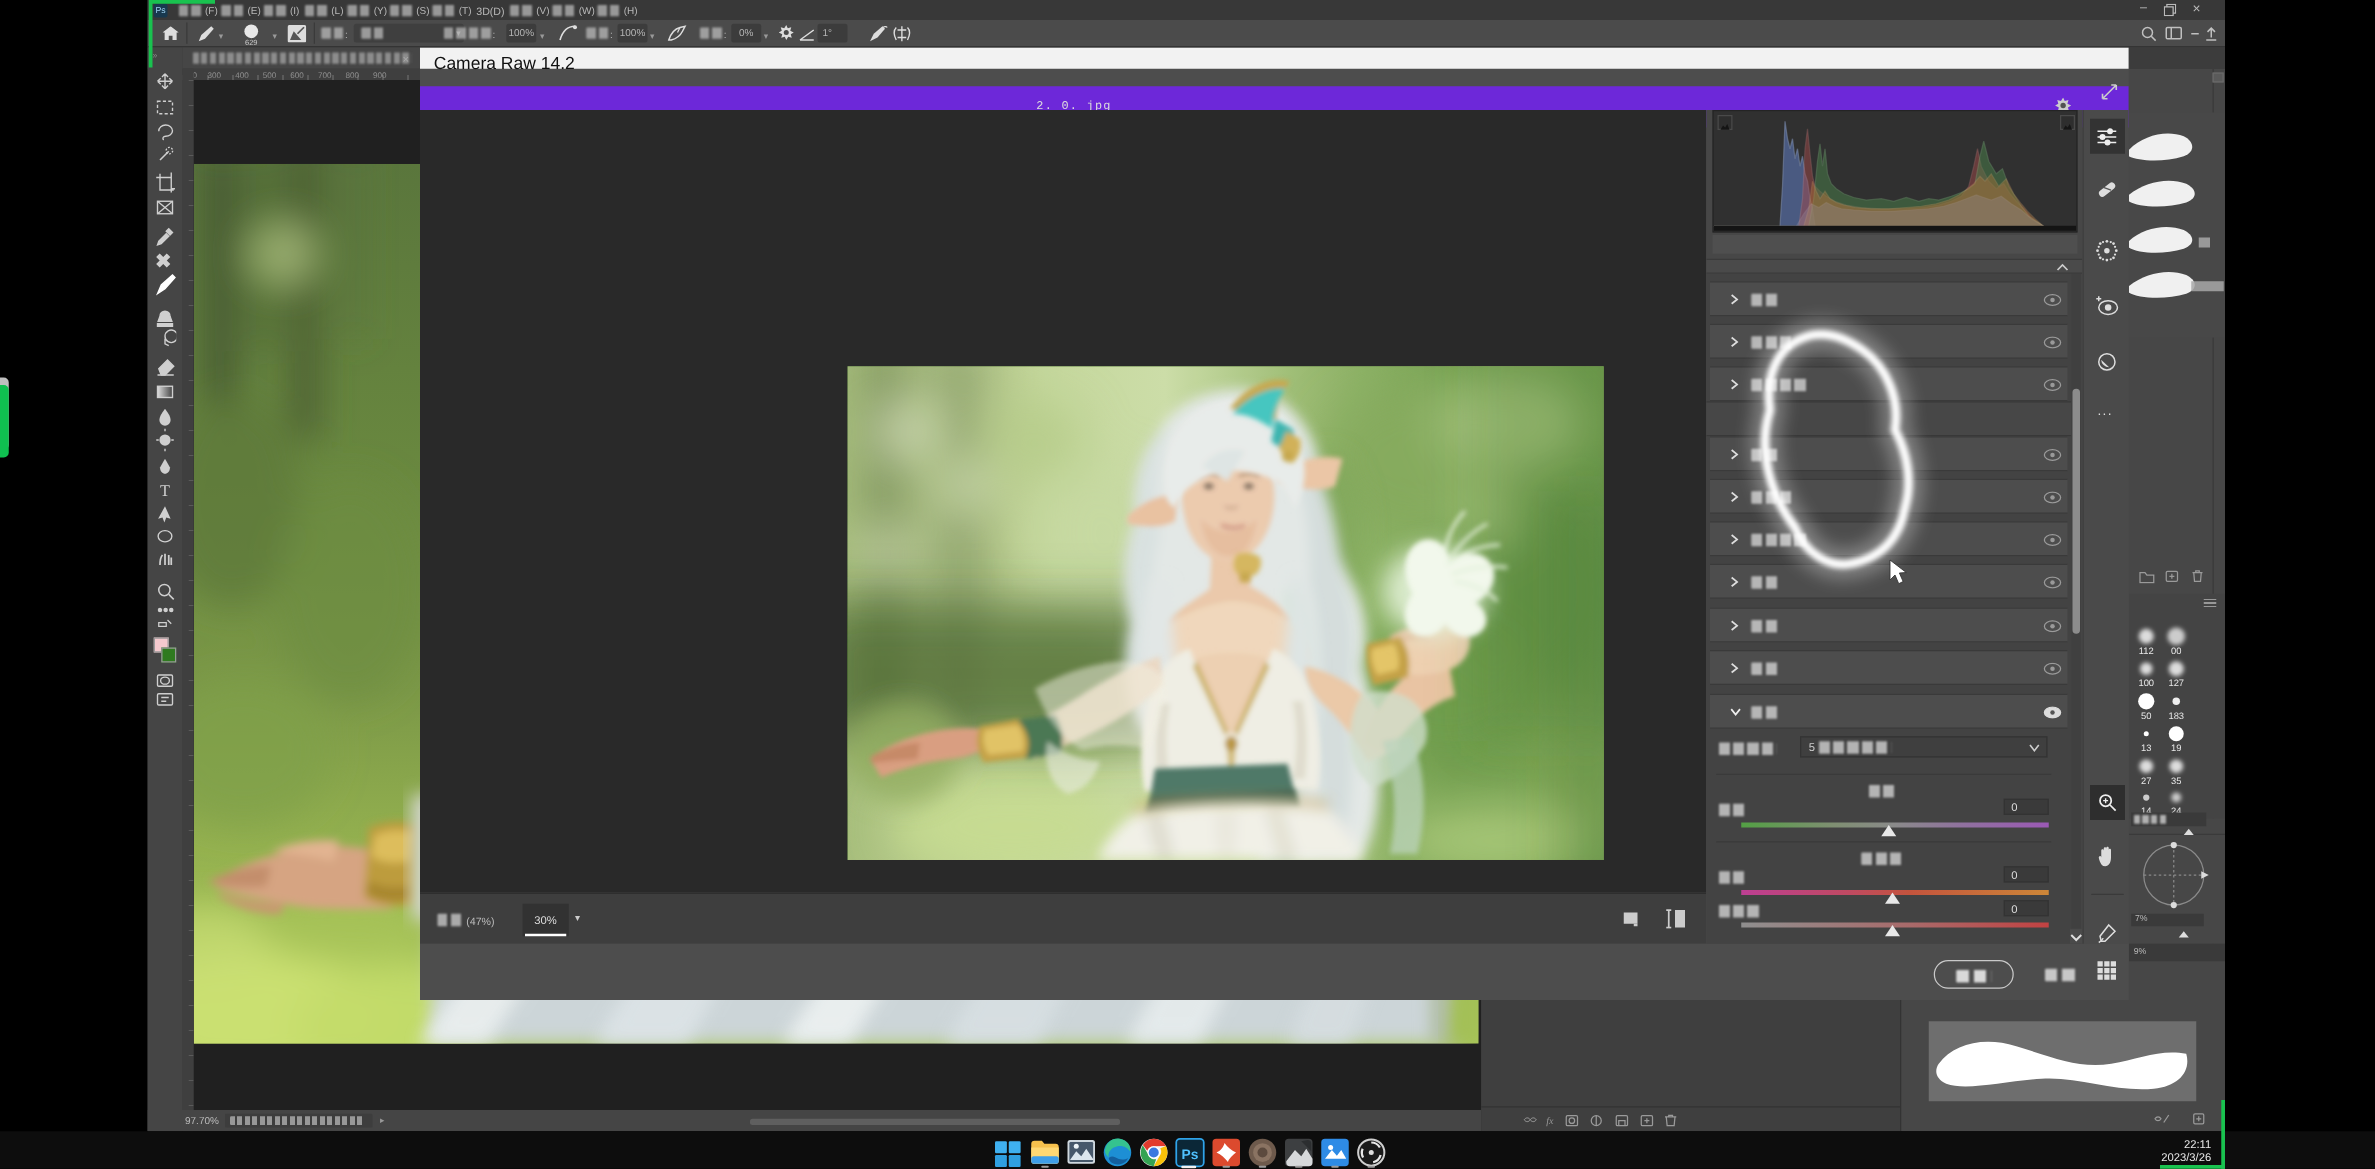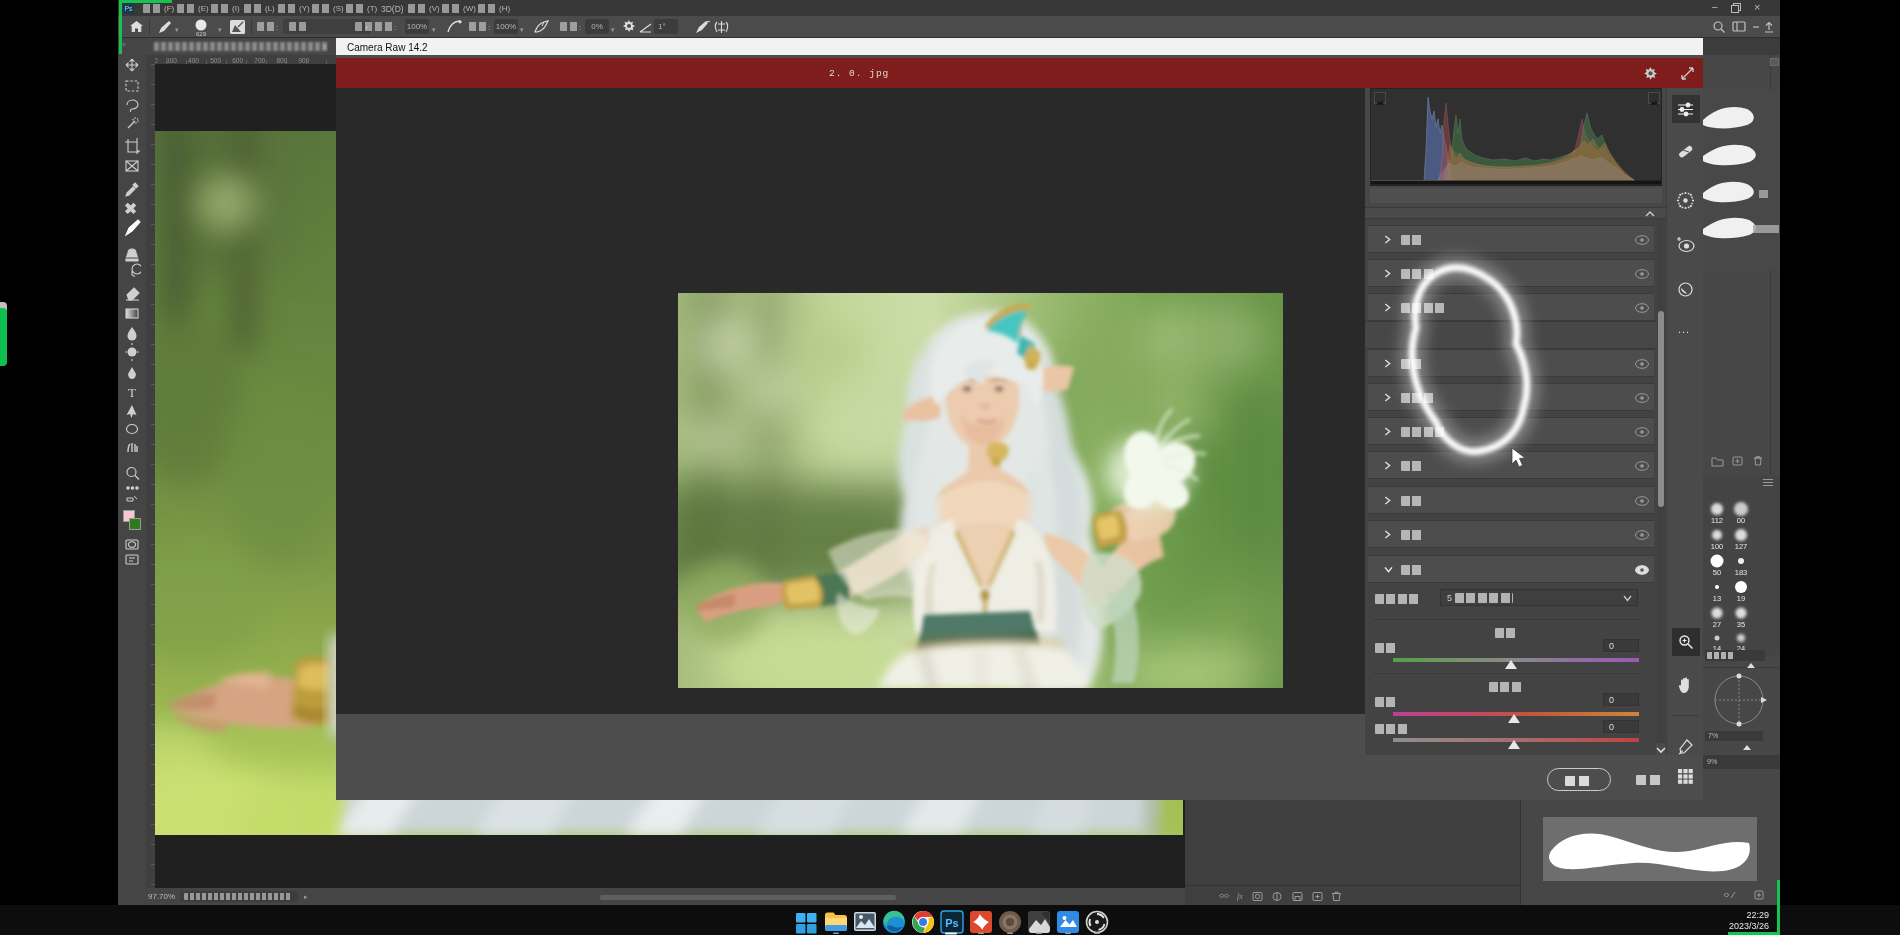--- a/index.html
+++ b/index.html
@@ -399,30 +399,47 @@
           </svg>
         <div class="abs" style="left:2px;top:76px;width:58px;height:10px;background:#3a3a3a;color:#bbb;font-size:7px;line-height:10px;padding-left:3px;position:absolute">7%</div>
         <div class="abs" style="left:40px;top:90px;width:0;height:0;border-left:4px solid transparent;border-right:4px solid transparent;border-bottom:5px solid #ddd"></div>
       </div>
       <div class="abs" style="left:518px;top:700px;width:77px;height:14px;background:#3a3a3a;color:#bbb;font-size:7px;line-height:14px;padding-left:4px">9%</div>
     </div>
   </div>
 
   <div class="abs" id="dialog" style="left:336px;top:38px;width:1367px;height:762px;background:#4d4d4d;overflow:hidden">
     <div class="abs" id="crtitle" style="left:0;top:0;width:1367px;height:17px;background:#f2f2f2">
-      <div class="abs" style="left:11px;top:4px;color:#111;font-size:10px">Camera Raw 14.2</div>
-    </div>
-    <div class="abs" id="crheader" style="left:0;top:20px;width:1367px;height:33px;background:#7f1d1d">
+      <div class="abs" style="left:11px;top:4px;color:#111;font-size:14px">Camera Raw 14.2</div>
+    </div>
+    <div class="abs" id="crheader" style="left:0;top:31px;width:1367px;height:33px;background:#6d28d9">
       <div class="abs" style="left:493px;top:10px;color:#ddd;font-size:9.5px;font-family:'Liberation Mono',monospace;letter-spacing:1px">2. 0. jpg</div>
       <svg class="abs" style="left:1307px;top:9px" width="15" height="15" viewBox="0 0 14 14">
           <path d="M7 0l1.2 2.6 2.8-.8-.8 2.8L13 6l-2.4 1.4.8 2.8-2.8-.8L7 12l-1.2-2.6-2.8.8.8-2.8L1 6l2.4-1.4-.8-2.8 2.8.8z" fill="#ccc"></path>
           <circle cx="7" cy="6" r="2" fill="#525252"></circle>
         </svg>
     </div>
     <div class="abs" id="crimage" style="left:0;top:50px;width:1029px;height:626px;background:#292929"></div>
+    <div class="abs" id="crzoom" style="left:0;top:676px;width:1029px;height:41px;background:#3e3e3e;border-top:1px solid #2a2a2a">
+      <div class="zh" style="left:14px;top:16px;width:21px;height:10px;background:repeating-linear-gradient(90deg,rgba(190,190,190,.85) 0 8px,rgba(190,190,190,0) 8px 10.8px)"></div>
+      <div class="lat" style="left:37px;top:17px;font-size:8.5px;color:#bbb">(47%)</div>
+      <div class="abs" style="left:82px;top:8px;width:37px;height:26px;background:#323232">
+        <div class="abs" style="left:0;top:0;width:37px;height:26px;color:#ddd;font-size:9px;line-height:26px;text-align:center">30%</div>
+        <div class="abs" style="left:2px;top:24px;width:33px;height:2px;background:#fff"></div>
+      </div>
+      <div class="lat" style="left:124px;top:15px;color:#ccc;font-size:8px">▾</div>
+      <svg class="abs" style="left:962px;top:14px" width="14" height="13" viewBox="0 0 14 13">
+          <rect x="1" y="1" width="11" height="9" fill="#ccc"></rect>
+          <rect x="9" y="10" width="3" height="2" fill="#ccc"></rect>
+        </svg>
+      <svg class="abs" style="left:996px;top:12px" width="18" height="16" viewBox="0 0 18 16">
+          <path d="M3 1v14M1 1h4M1 15h4" stroke="#ccc" stroke-width="1.4" fill="none"></path>
+          <rect x="8" y="1" width="8" height="14" fill="#ccc"></rect>
+        </svg>
+    </div>
     <div class="abs" id="crbottom" style="left:0;top:717px;width:1367px;height:45px;background:#4d4d4d">
       <div class="abs" style="left:1211px;top:13px;width:64px;height:23px;border:1px solid #c9c9c9;border-radius:12px">
         <div class="zh" style="left:17px;top:7px;width:28px;height:10px;background:repeating-linear-gradient(90deg,rgba(225,225,225,.95) 0 10px,rgba(225,225,225,0) 10px 14px)"></div>
       </div>
       <div class="zh" style="left:1300px;top:20px;width:28px;height:10px;background:repeating-linear-gradient(90deg,rgba(210,210,210,.92) 0 10px,rgba(210,210,210,0) 10px 14px)"></div>
     </div>
     <div class="abs" id="crpanel" style="left:1029px;top:50px;width:301px;height:667px;background:#474747;overflow:hidden">
 
       <div class="abs" style="left:5px;top:0;width:292px;height:98px;background:#303030;border:1px solid #242424">
         <svg width="290" height="96" viewBox="0 0 290 96" preserveAspectRatio="none">
@@ -937,21 +954,21 @@
       <g fill="#9a9a9a">
           <rect x="38" y="25.5" width="6" height="1.6" rx=".8"></rect>
           <rect x="183" y="25.5" width="6" height="1.6" rx=".8"></rect>
           <rect x="212" y="25.5" width="6" height="1.6" rx=".8"></rect>
           <rect x="241" y="25.5" width="6" height="1.6" rx=".8"></rect>
           <rect x="270" y="25.5" width="6" height="1.6" rx=".8"></rect>
           <rect x="299" y="25.5" width="6" height="1.6" rx=".8"></rect>
         </g>
       <rect x="150" y="25.5" width="12" height="2" rx="1" fill="#f2f2f2"></rect>
     </svg>
-    <div class="abs" style="left:1739px;top:6px;width:30px;height:9px;color:#e8e8e8;font-size:9px;line-height:9px;text-align:right">22:29</div>
+    <div class="abs" style="left:1739px;top:6px;width:30px;height:9px;color:#e8e8e8;font-size:9px;line-height:9px;text-align:right">22:11</div>
     <div class="abs" style="left:1722px;top:17px;width:47px;height:9px;color:#e8e8e8;font-size:9px;line-height:9px;text-align:right">2023/3/26</div>
   </div>
 
   <div class="abs" style="left:120px;top:0;width:52px;height:3px;background:#19c24f"></div>
   <div class="abs" style="left:119px;top:0;width:3px;height:54px;background:#19c24f"></div>
   <div class="abs" style="left:0;top:308px;width:7px;height:58px;background:#0fc050;border-radius:0 4px 4px 0;box-shadow:0 -6px 0 rgba(255,255,255,.75)"></div>
   <div class="abs" style="left:1777px;top:880px;width:3px;height:55px;background:#19c24f"></div>
   <div class="abs" style="left:1728px;top:932px;width:52px;height:3px;background:#19c24f"></div>
 </div>
 

